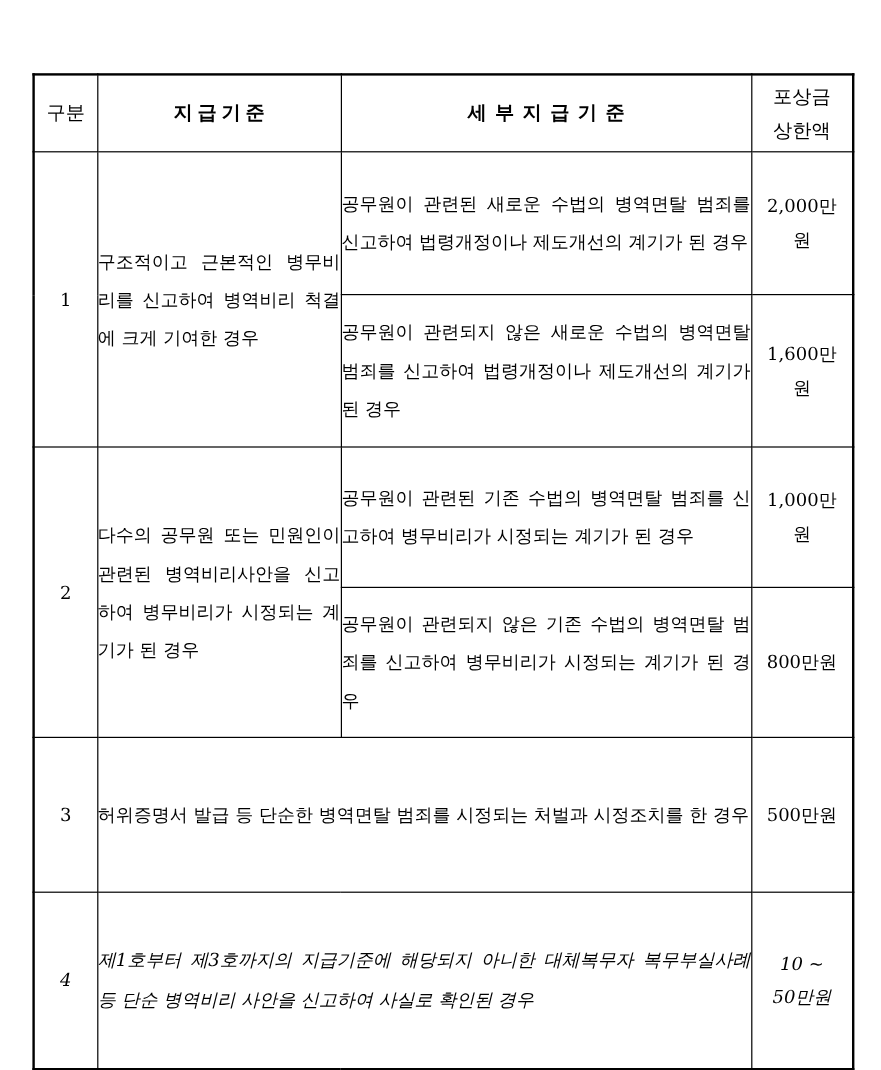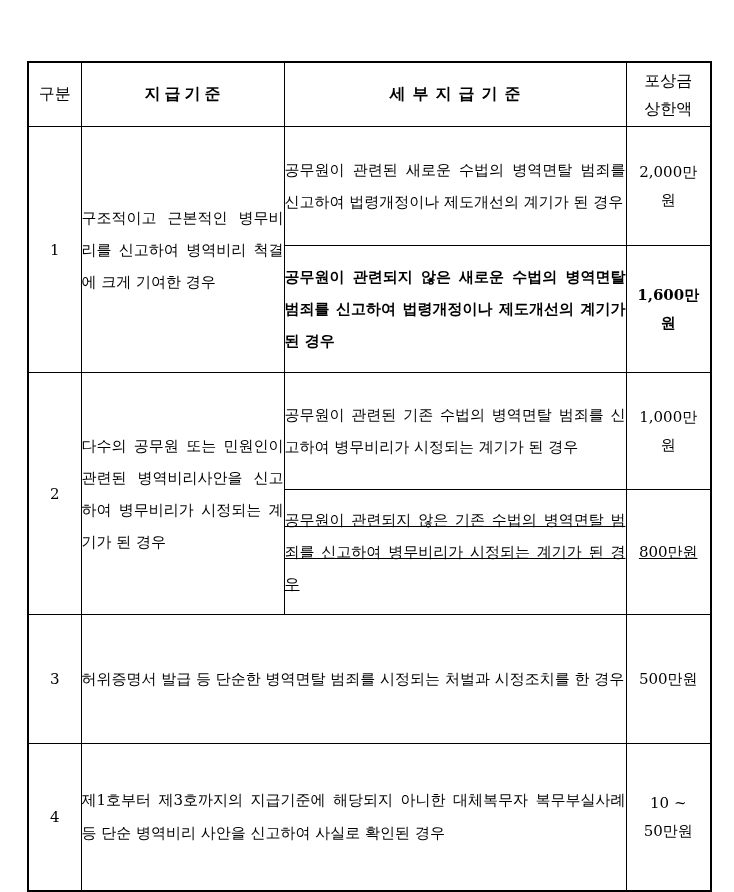--- a/index.html
+++ b/index.html
@@ -117,25 +117,25 @@
     padding: 6px 8px 6px 7px;
     font-size: 15px;
     line-height: 33px;
     text-align: justify;
     text-justify: inter-character;
     vertical-align: middle;
   }
 
   
   .r-a td { height: 118px; }
-  .r-b td { height: 126px; font-weight: bold; }
+  .r-b td { height: 126px; }
   .r-c td { height: 116px; }
-  .r-d td { height: 124px; text-decoration: underline; }
+  .r-d td { height: 124px; }
   .r-e td { height: 128px; }
-  .r-f td { height: 146px; }
+  .r-f td { height: 146px; font-style: italic; }
 </style>
 </head>
 <body>
 
 <div class="page">
 
 
   <table class="grid">
     <colgroup>
       <col class="c-no">

